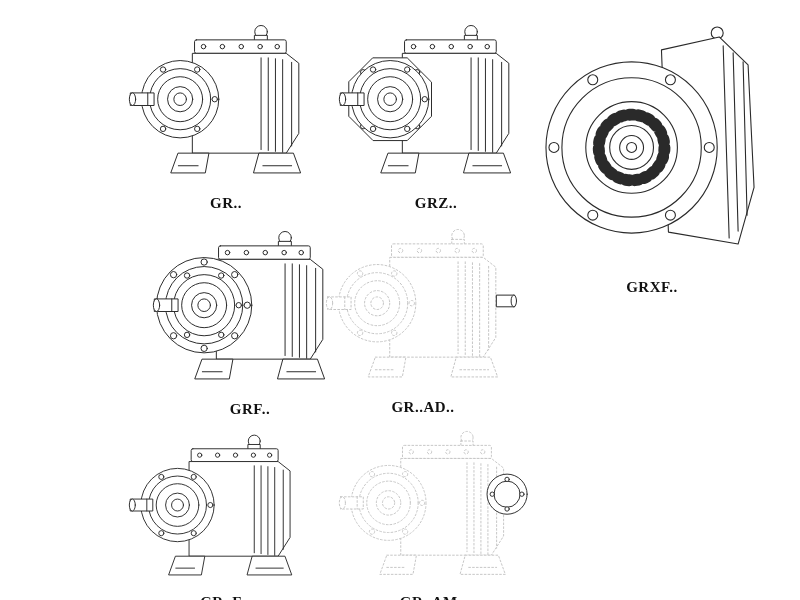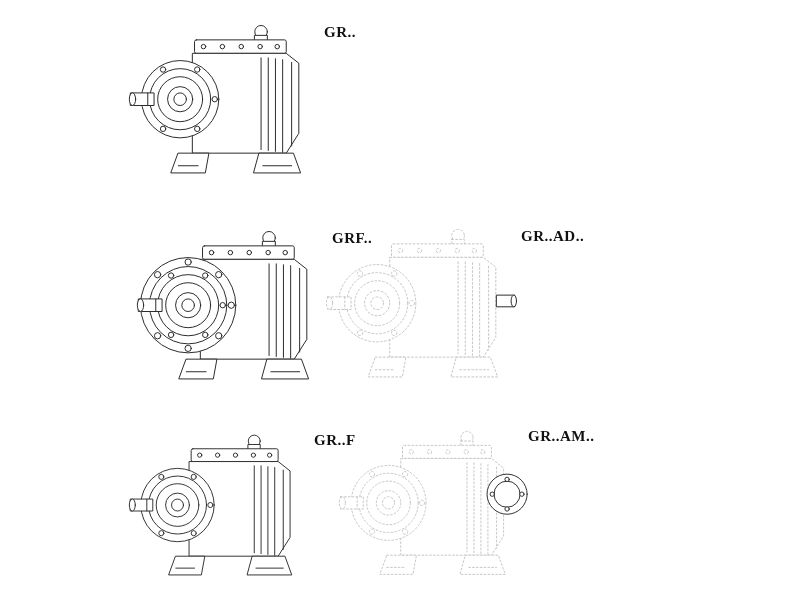--- a/index.html
+++ b/index.html
@@ -8,22 +8,22 @@
     position: relative;
     width: 800px;
     height: 600px;
     background: #ffffff;
     overflow: hidden;
     font-family: "Liberation Serif", serif;
   }
   .figure {
     position: absolute;
     display: flex;
-    flex-direction: row;
-    align-items: flex-start;
+    flex-direction: column;
+    align-items: center;
     color: #2a2a2a;
   }
   .figure svg { display: block; }
   .caption {
     font-weight: bold;
     font-size: 15px;
     letter-spacing: .5px;
     color: #111111;
     margin-top: 4px;
     text-align: center;
@@ -175,23 +175,38 @@
 
   <figure class="figure" style="left:88px;top:4px">
     <svg viewBox="0 0 218 190" width="196" height="171">
       <use href="#gb-body"></use>
       <use href="#gb-hub"></use>
       <use href="#gb-shaft"></use>
     </svg>
     <figcaption class="caption">GR..</figcaption>
   </figure>
 
-
-
-  <figure class="figure" style="left:96px;top:210px">
+  <figure class="figure" style="left:298px;top:4px">
+    <svg viewBox="0 0 218 190" width="196" height="171">
+      <use href="#gb-body"></use>
+      <use href="#gb-octa"></use>
+      <use href="#gb-hub"></use>
+      <use href="#gb-shaft"></use>
+    </svg>
+    <figcaption class="caption">GRZ..</figcaption>
+  </figure>
+
+  <figure class="figure" style="left:500px;top:4px">
+    <svg viewBox="0 0 225 240" width="224" height="239">
+      <use href="#gb-grxf"></use>
+    </svg>
+    <figcaption class="caption" style="margin-top:20px">GRXF..</figcaption>
+  </figure>
+
+  <figure class="figure" style="left:112px;top:210px">
     <svg viewBox="0 0 218 190" width="196" height="171">
       <use href="#gb-body"></use>
       <use href="#gb-flange"></use>
       <use href="#gb-hub"></use>
       <use href="#gb-shaft"></use>
     </svg>
     <figcaption class="caption">GRF..</figcaption>
   </figure>
 
   <figure class="figure ghost" style="left:285px;top:208px">

